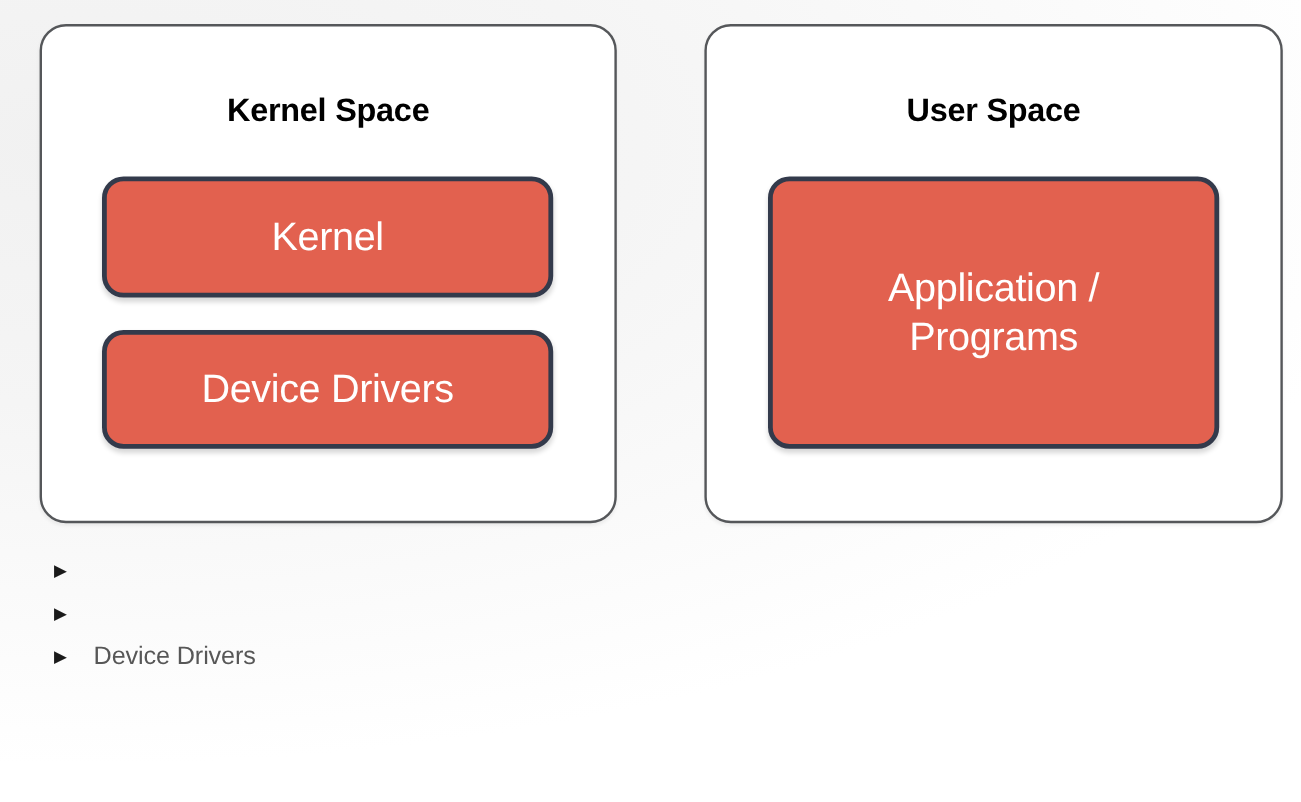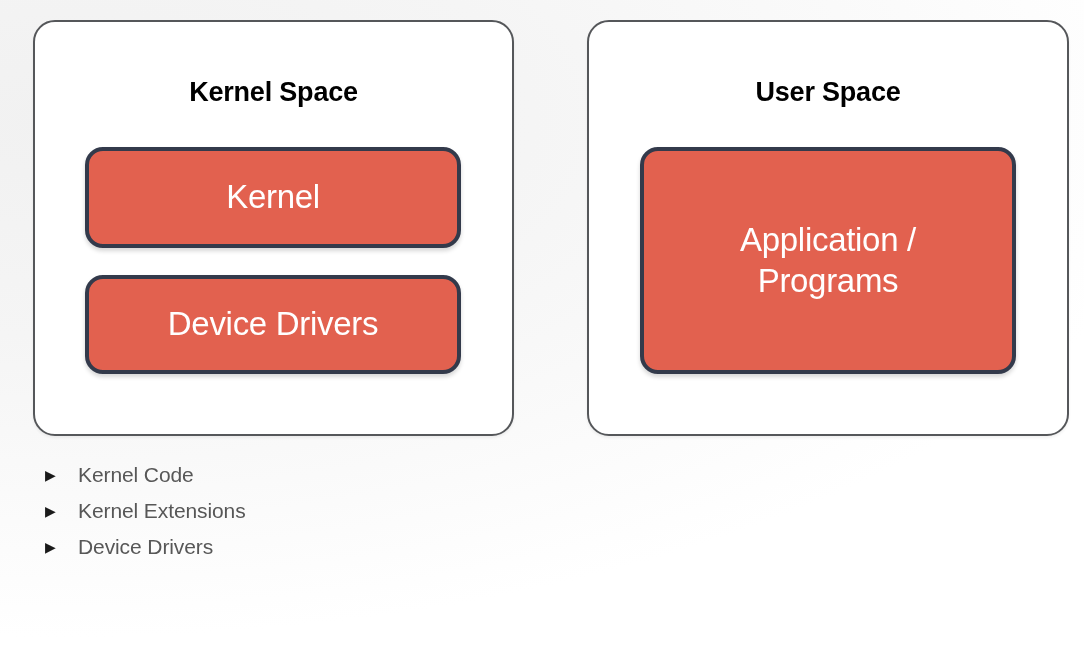--- a/index.html
+++ b/index.html
@@ -162,25 +162,23 @@
   </div>
 
   <div class="block" id="application-block">
     <span class="block-label">Application /
 Programs</span>
   </div>
 
   <ul id="bullet-list">
     <li class="bullet-row">
       <span class="bullet-marker">▶</span>
-      <span class="bullet-text">Kernel Code</span>
     </li>
     <li class="bullet-row">
       <span class="bullet-marker">▶</span>
-      <span class="bullet-text">Kernel Extensions</span>
     </li>
     <li class="bullet-row">
       <span class="bullet-marker">▶</span>
       <span class="bullet-text">Device Drivers</span>
     </li>
   </ul>
 
 </div>
 
 </body></html>

